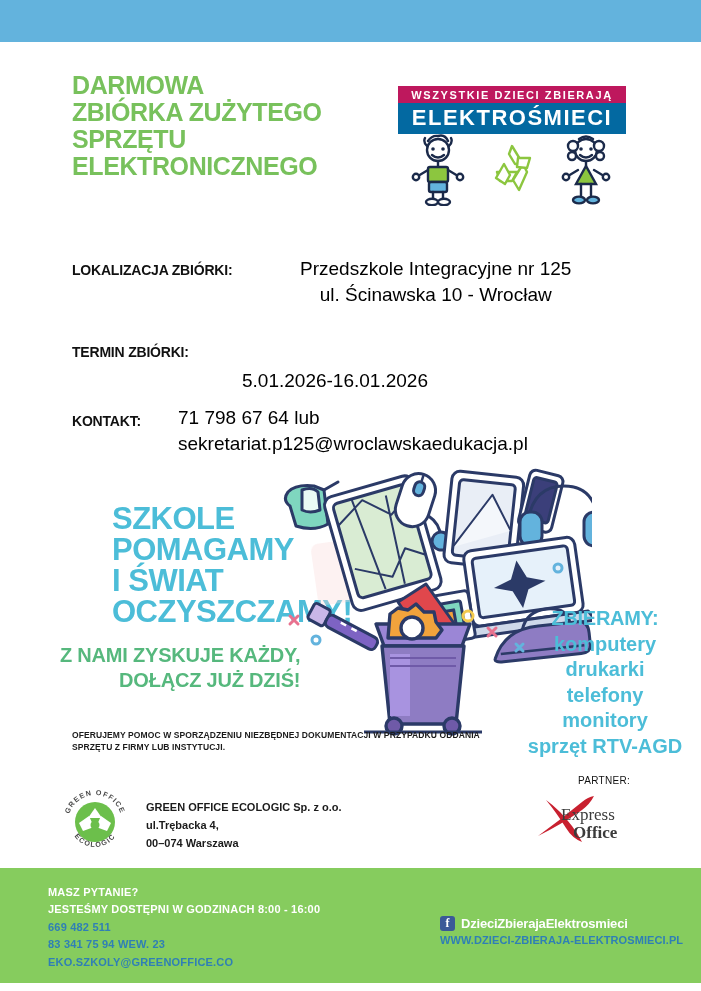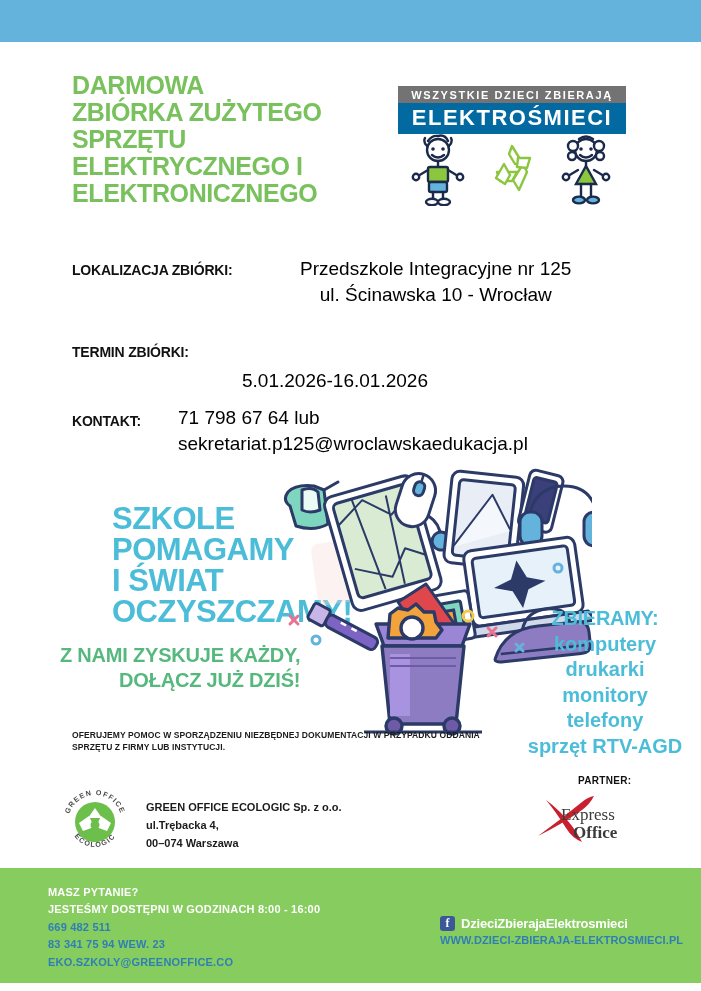--- a/index.html
+++ b/index.html
@@ -12,21 +12,21 @@
   .top-band{position:absolute;left:0;top:0;width:701px;height:42px;background:#63b3dd;}
 
   
   .headline{position:absolute;left:72px;top:72px;width:330px;
             color:#78c15c;font-weight:bold;font-size:25px;line-height:1.08;
             letter-spacing:-0.4px;text-transform:uppercase;}
   .headline div{white-space:nowrap;}
 
   
   .logo{position:absolute;left:398px;top:86px;width:228px;}
-  .logo-band-green{background:#737373;color:#ffffff;font-size:11px;font-weight:bold;
+  .logo-band-green{background:#be185d;color:#ffffff;font-size:11px;font-weight:bold;
         letter-spacing:1.6px;text-align:center;padding:3px 0 2px;white-space:nowrap;}
   .logo-band-blue{background:#0369a1;color:#ffffff;font-size:22px;font-weight:bold;
         letter-spacing:1.5px;text-align:center;padding:2px 0 3px;white-space:nowrap;}
   .logo-figs{position:relative;height:72px;}
   .logo-figs svg{position:absolute;left:0;top:0;}
 
   
   .lbl{position:absolute;font-weight:bold;font-size:14px;color:#111;letter-spacing:-0.2px;
        white-space:nowrap;}
   .val{position:absolute;font-size:19px;color:#000;font-weight:500;line-height:1.35;
@@ -62,21 +62,21 @@
        font-size:8.5px;font-weight:bold;line-height:1.45;letter-spacing:0.1px;
        text-transform:uppercase;}
 
   
   .go-logo{position:absolute;left:62px;top:789px;width:66px;height:66px;}
   .go-text{position:absolute;left:146px;top:798px;font-size:11px;font-weight:bold;
        color:#1b1b1b;line-height:1.65;}
   .go-text div{white-space:nowrap;}
 
   
-  .partner-lbl{position:absolute;left:578px;top:775px;font-size:10px;font-weight:bold;
+  .partner-lbl{position:absolute;left:578px;top:775px;font-size:10px;font-weight:normal;
        color:#111;letter-spacing:0.3px;}
   .partner-logo{position:absolute;left:534px;top:792px;width:124px;height:56px;}
   .partner-name{position:absolute;left:561px;top:806px;
        font-family:"Liberation Serif","DejaVu Serif",serif;color:#3b3b3b;
        font-size:17px;line-height:1.05;}
   .partner-name div{white-space:nowrap;}
   .partner-name .l2{margin-left:12px;font-weight:bold;}
 
   
   .footer{position:absolute;left:0;top:868px;width:701px;height:115px;background:#86cc5e;}
@@ -100,21 +100,20 @@
 <body>
 
 <div class="poster">
 
   <div class="top-band"></div>
 
   <div class="headline">
     <div>DARMOWA</div>
     <div>ZBIÓRKA ZUŻYTEGO</div>
     <div>SPRZĘTU</div>
-    <div>ELEKTRYCZNEGO I</div>
     <div>ELEKTRONICZNEGO</div>
   </div>
 
   <div class="logo">
     <div class="logo-band-green">WSZYSTKIE DZIECI ZBIERAJĄ</div>
     <div class="logo-band-blue">ELEKTROŚMIECI</div>
     <div class="logo-figs">
       <svg width="228" height="72" viewBox="0 0 228 72">
 
         <g fill="none" stroke="#1b2a4a" stroke-width="2.4" stroke-linecap="round">
@@ -289,22 +288,22 @@
         <circle cx="44" cy="172" r="4" fill="none" stroke="#63b3dd"></circle>
         <circle cx="286" cy="100" r="4" fill="none" stroke="#63b3dd"></circle>
       </g>
     </svg>
   </div>
 
   <div class="zbieramy">
     <div class="head">ZBIERAMY:</div>
     <div>komputery</div>
     <div>drukarki</div>
+    <div>telefony</div>
     <div>monitory</div>
-    <div>telefony</div>
     <div>sprzęt RTV-AGD</div>
   </div>
 
   <div class="disclaimer">OFERUJEMY POMOC W SPORZĄDZENIU NIEZBĘDNEJ DOKUMENTACJI W PRZYPADKU ODDANIA SPRZĘTU Z FIRMY LUB INSTYTUCJI.</div>
 
   <div class="go-logo">
     <svg width="66" height="66" viewBox="0 0 66 66">
       <defs>
         <path id="arcTop" d="M6 33 a27 27 0 0 1 54 0" fill="none"></path>
         <path id="arcBot" d="M8 33 a25 25 0 0 0 50 0" fill="none"></path>

